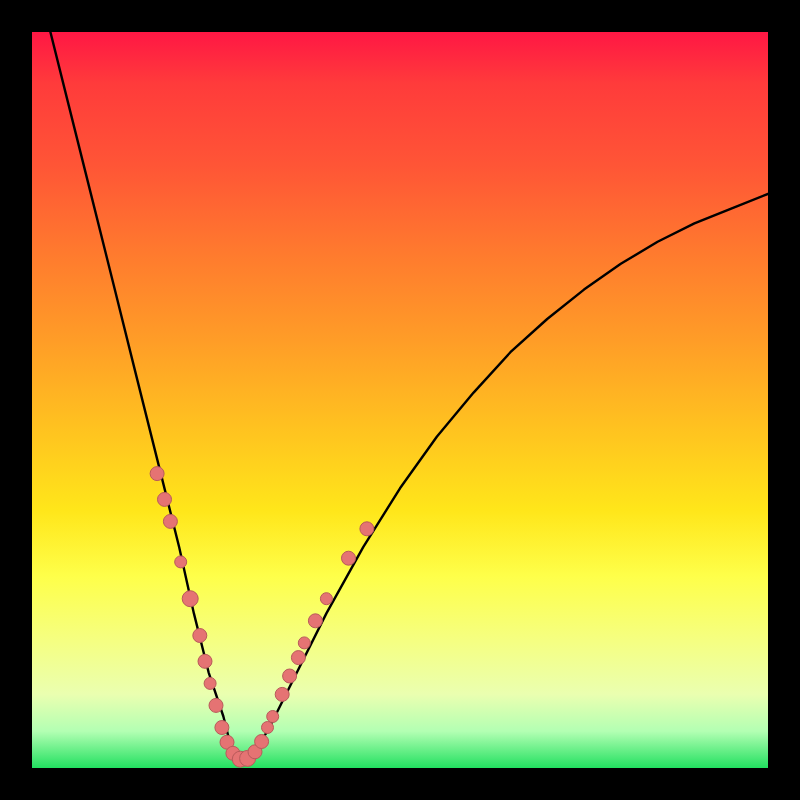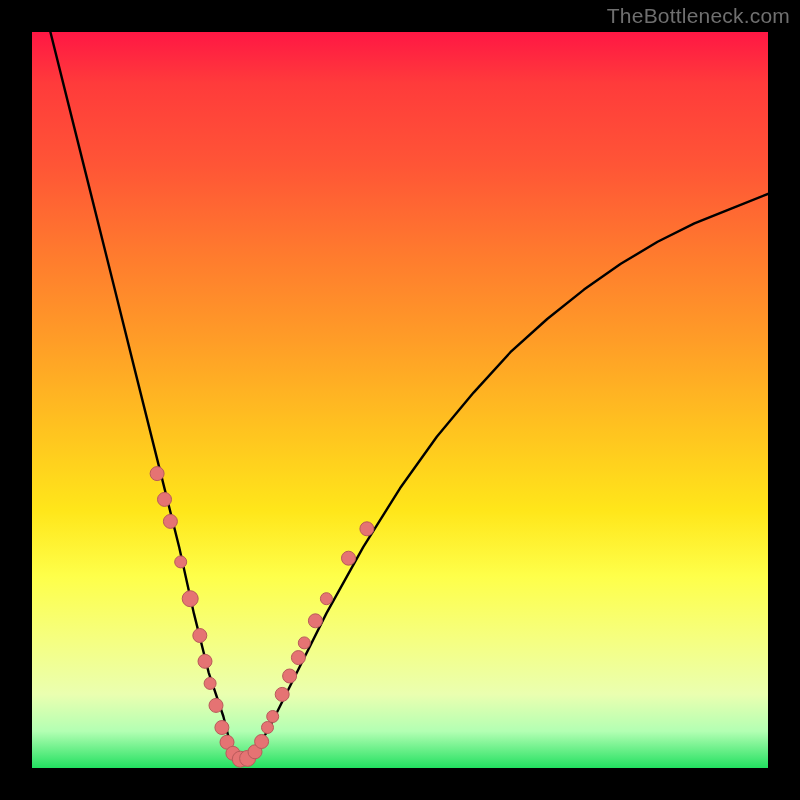--- a/index.html
+++ b/index.html
@@ -52,21 +52,20 @@
     top: 0;
     width: 736px;
     height: 736px;
   }
 </style>
 </head>
 <body>
 
 <div class="chart-frame">
 
-  <div class="watermark">TheBottleneck.com</div>
 
   <div class="plot-area">
     <svg class="curve" viewBox="0 0 736 736" preserveAspectRatio="none">
       <g id="curve-layer">
           <path d="M18.4 0.0 L36.8 73.6 L58.9 161.9 L81.0 250.2 L103.0 338.6 L125.1 426.9 L147.2 515.2 L161.9 581.4 L176.6 640.3 L191.4 684.5 L198.7 713.9 L206.1 728.6 L213.4 728.6 L220.8 721.3 L235.5 699.2 L257.6 655.0 L294.4 581.4 L331.2 515.2 L368.0 456.3 L404.8 404.8 L441.6 360.6 L478.4 320.2 L515.2 287.0 L552.0 257.6 L588.8 231.8 L625.6 209.8 L662.4 191.4 L699.2 176.6 L736.0 161.9" fill="none" stroke="#000000" stroke-width="2.4" stroke-linecap="round" stroke-linejoin="round"></path>
         </g>
       <g id="points-layer">
           <circle cx="125.1" cy="441.6" r="7" fill="#e57373" stroke="#b85a5a" stroke-width="1"></circle>
           <circle cx="132.5" cy="467.4" r="7" fill="#e57373" stroke="#b85a5a" stroke-width="1"></circle>
           <circle cx="138.4" cy="489.4" r="7" fill="#e57373" stroke="#b85a5a" stroke-width="1"></circle>

